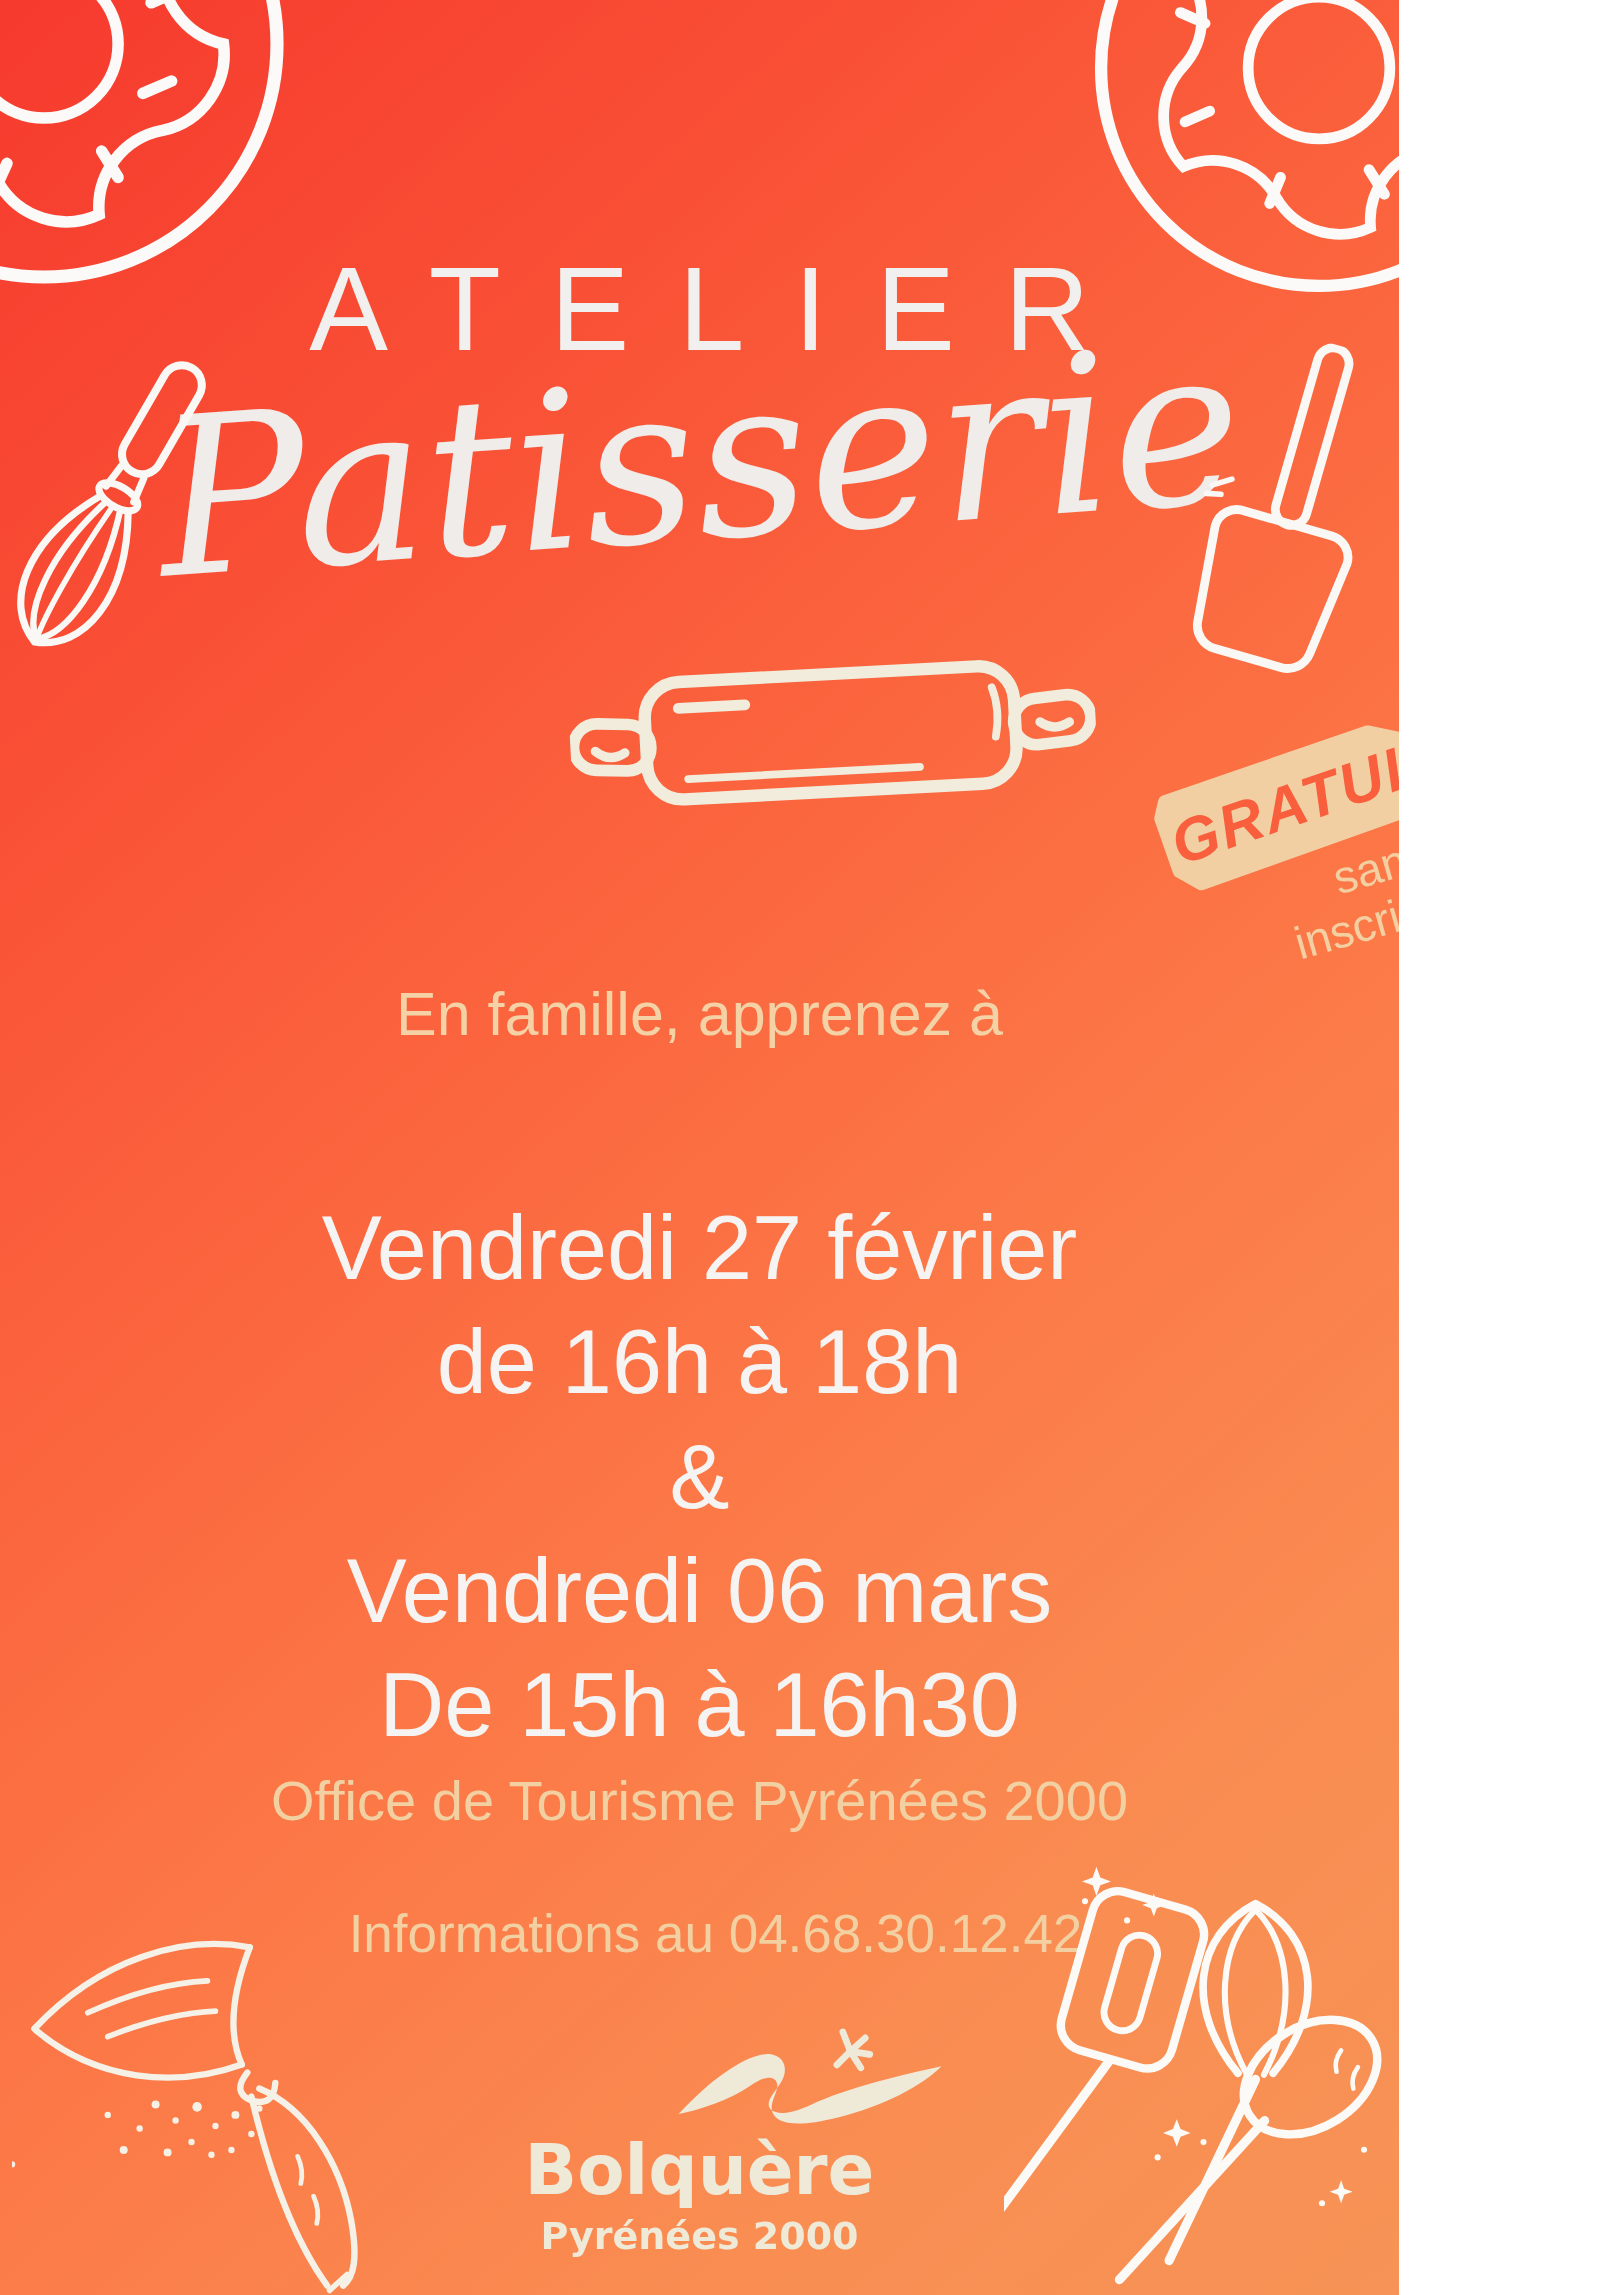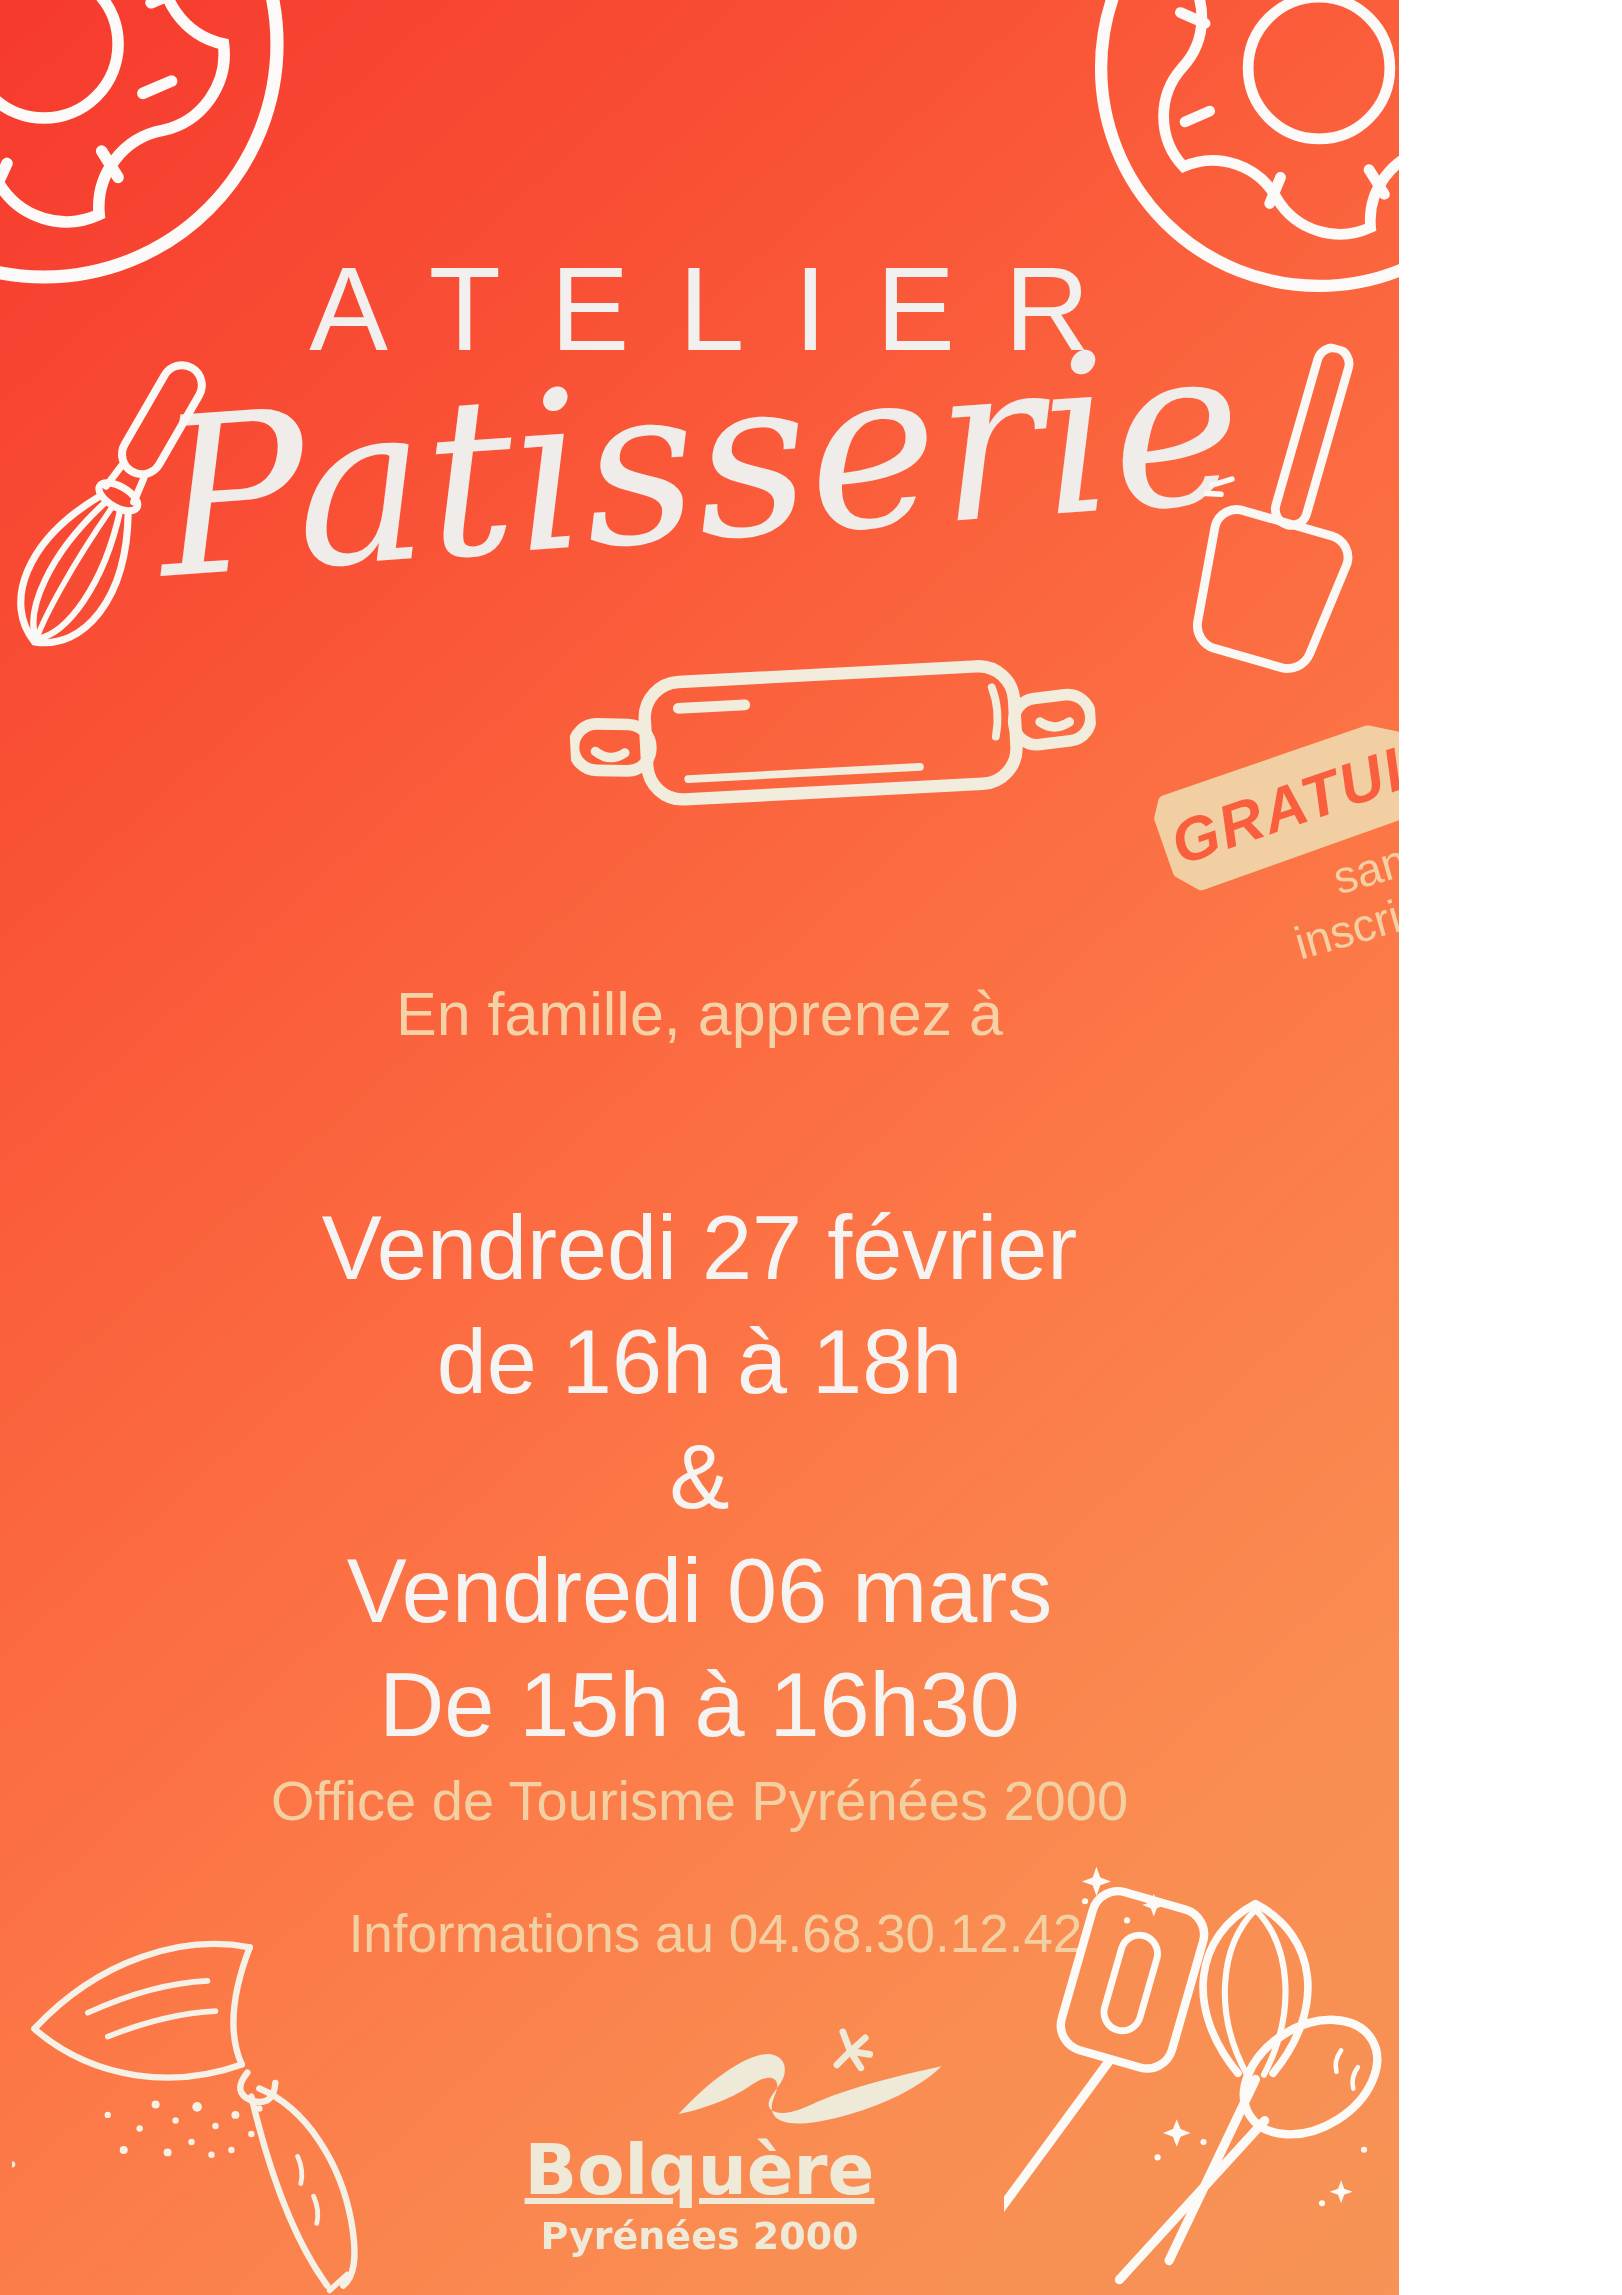--- a/index.html
+++ b/index.html
@@ -36,21 +36,20 @@
     left:1157px;top:727px;width:375px;
     transform:rotate(-16deg);transform-origin:50% 50%;
   }
   .badge-note{
     margin-top:-4.8px;margin-left:56px;text-align:center;
     font-size:46px;line-height:1.12;color:#f3cfa2;font-weight:300;
   }
   .logo-name{
     top:2130px;font-size:69px;font-weight:bold;color:#efe9d8;
     font-family:"DejaVu Sans",sans-serif;
-    text-decoration:underline;
   }
   .logo-subtitle{
     top:2214px;font-size:38px;font-weight:bold;color:#efe9d8;
     font-family:"DejaVu Sans",sans-serif;
   }
   svg{display:block;}
 </style>
 </head>
 <body>
 

